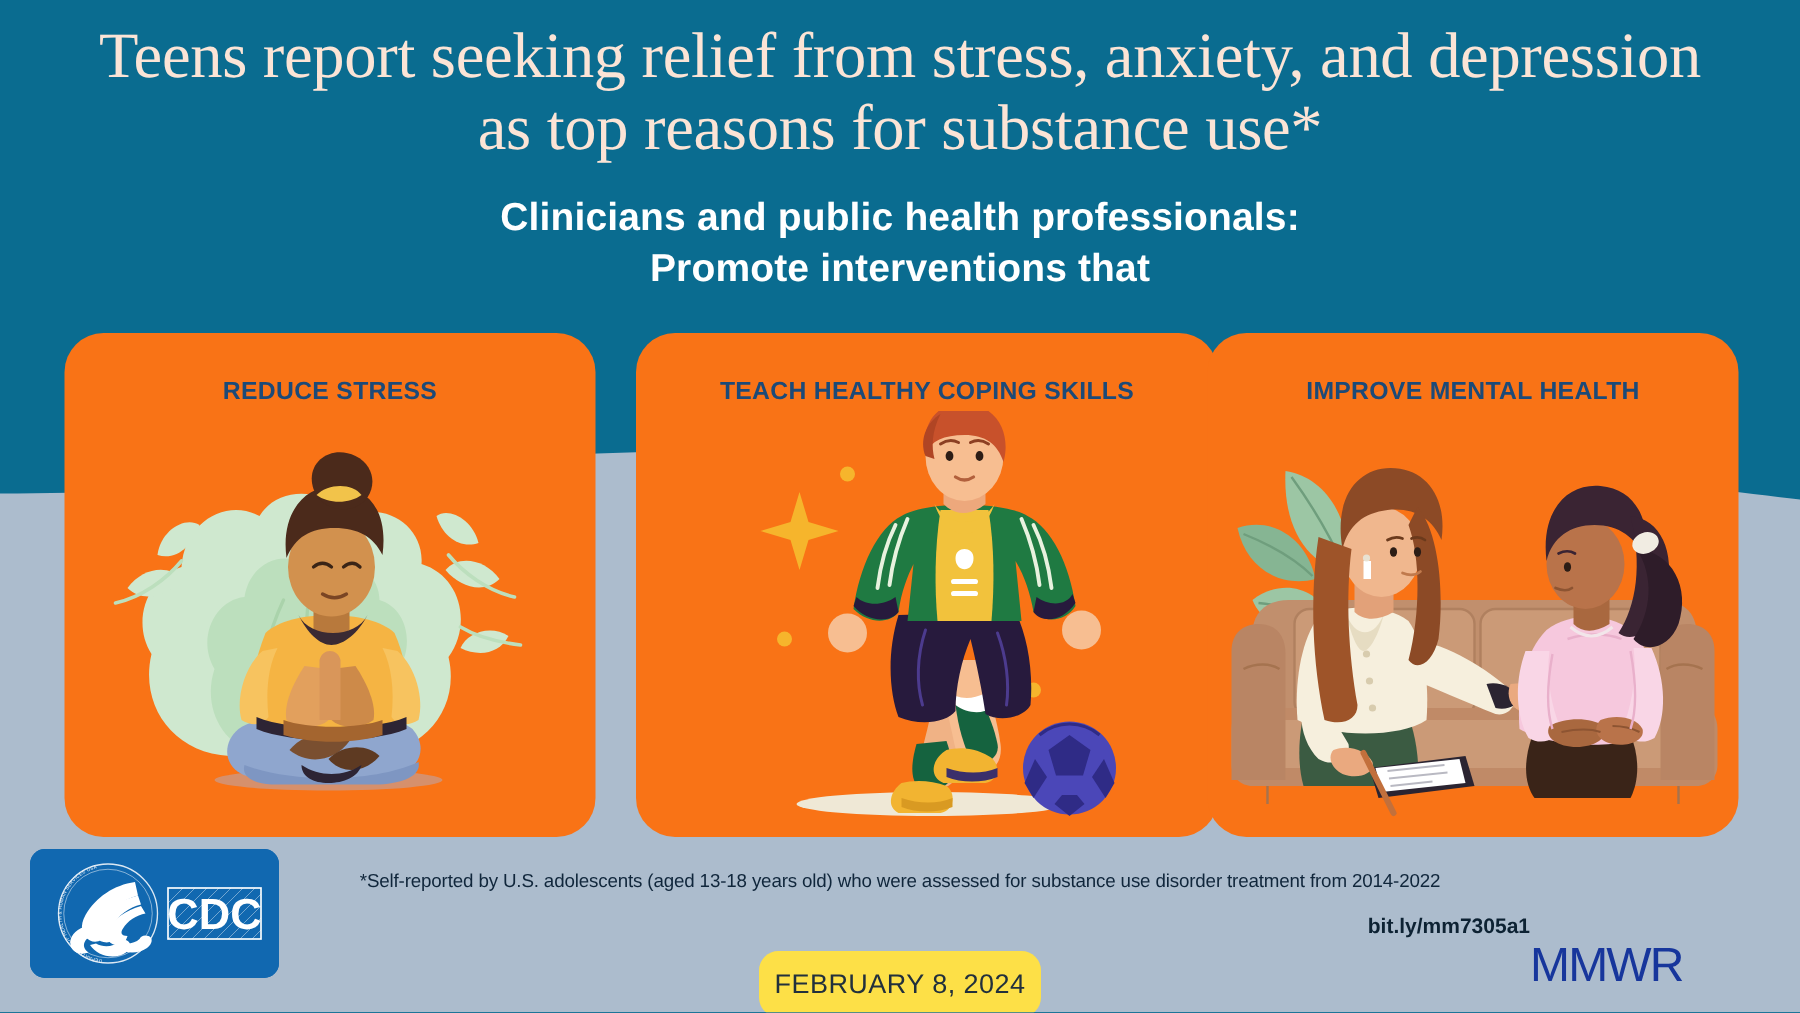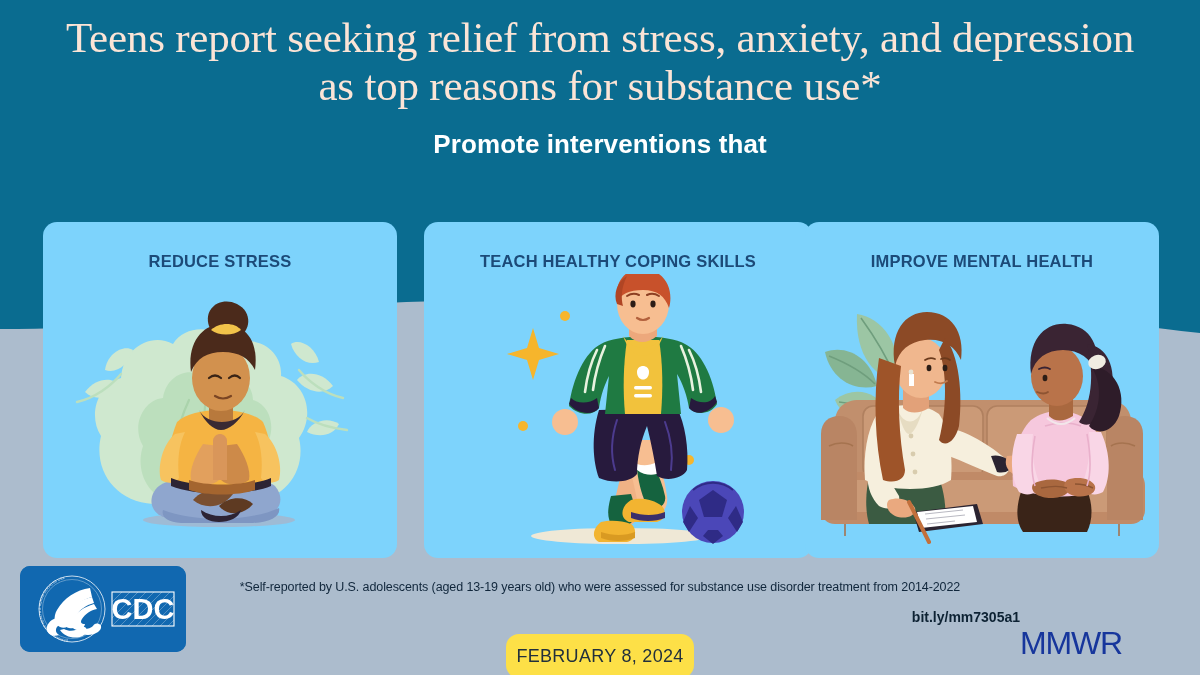--- a/index.html
+++ b/index.html
@@ -34,22 +34,22 @@
     color:#ffffff;
     letter-spacing:.1px;
   }
   #subhead .l2{display:block;}
 
   
   .card{
     position:absolute;
     top:222px;
     height:336px;
-    background:#7dd3fc;
-    border-radius:14px;
+    background:#f97316;
+    border-radius:26px;
     overflow:hidden;
   }
   #card-0{left:43px;width:354px;}
   #card-1{left:424px;width:354px;padding-left:34px;}
   #card-2{left:805px;width:354px;}
   .card-title{
     position:absolute;left:0;top:30px;width:100%;
     text-align:center;
     font-size:16.5px;
     font-weight:700;
@@ -92,20 +92,21 @@
 <div id="stage">
 
   <svg id="bg-lower" viewBox="0 0 1200 675" preserveAspectRatio="none">
     <rect x="0" y="0" width="1200" height="675" fill="#0a6c90"></rect>
     <path d="M0,329 C180,329 300,300 470,301 C640,302 800,301 960,310 C1060,316 1140,326 1200,333 L1200,675 L0,675 Z" fill="#acbccd"></path>
   </svg>
 
   <div id="headline-block">
     <h1 id="headline">Teens report seeking relief from stress, anxiety, and depression as top reasons for substance use*</h1>
     <div id="subhead">
+      <span class="l1">Clinicians and public health professionals:</span>
       <span class="l2">Promote interventions that</span>
     </div>
   </div>
 
   <div class="card" id="card-0">
     <div class="card-title">REDUCE STRESS</div>
     <div class="card-art">
       <svg viewBox="0 0 354 284" preserveAspectRatio="xMidYMid meet">
 
         <g fill="#cfe8cf">
@@ -382,21 +383,21 @@
           <ellipse cx="292" cy="88" rx="9" ry="7" fill="#f1ece2" transform="rotate(-20 292 88)"></ellipse>
 
           <ellipse cx="240" cy="104" rx="2.4" ry="3.2" fill="#2c1d16"></ellipse>
           <path d="M234 95 q6 -3 11 0" stroke="#3a2433" stroke-width="1.8" fill="none" stroke-linecap="round"></path>
           <path d="M232 118 q7 3 11 0" stroke="#8d5432" stroke-width="1.8" fill="none" stroke-linecap="round"></path>
         </g>
       </svg>
     </div>
   </div>
 
-  <div id="footnote">*Self-reported by U.S. adolescents (aged 13-19 years old) who were assessed for substance use disorder treatment from 2014-2022</div>
+  <div id="footnote">*Self-reported by U.S. adolescents (aged 13-18 years old) who were assessed for substance use disorder treatment from 2014-2022</div>
   <div id="shorturl">bit.ly/mm7305a1</div>
   <div id="date-pill">FEBRUARY 8, 2024</div>
 
   <div id="cdc-logo">
     <svg viewBox="0 0 166 86" preserveAspectRatio="xMidYMid meet">
       <rect x="0" y="0" width="166" height="86" rx="10" fill="#1168b0"></rect>
 
       <g>
         <circle cx="52" cy="43" r="33" fill="none" stroke="#ffffff" stroke-width="0.9" opacity=".85"></circle>
         <circle cx="52" cy="43" r="29.5" fill="none" stroke="#ffffff" stroke-width="0.6" opacity=".55"></circle>

